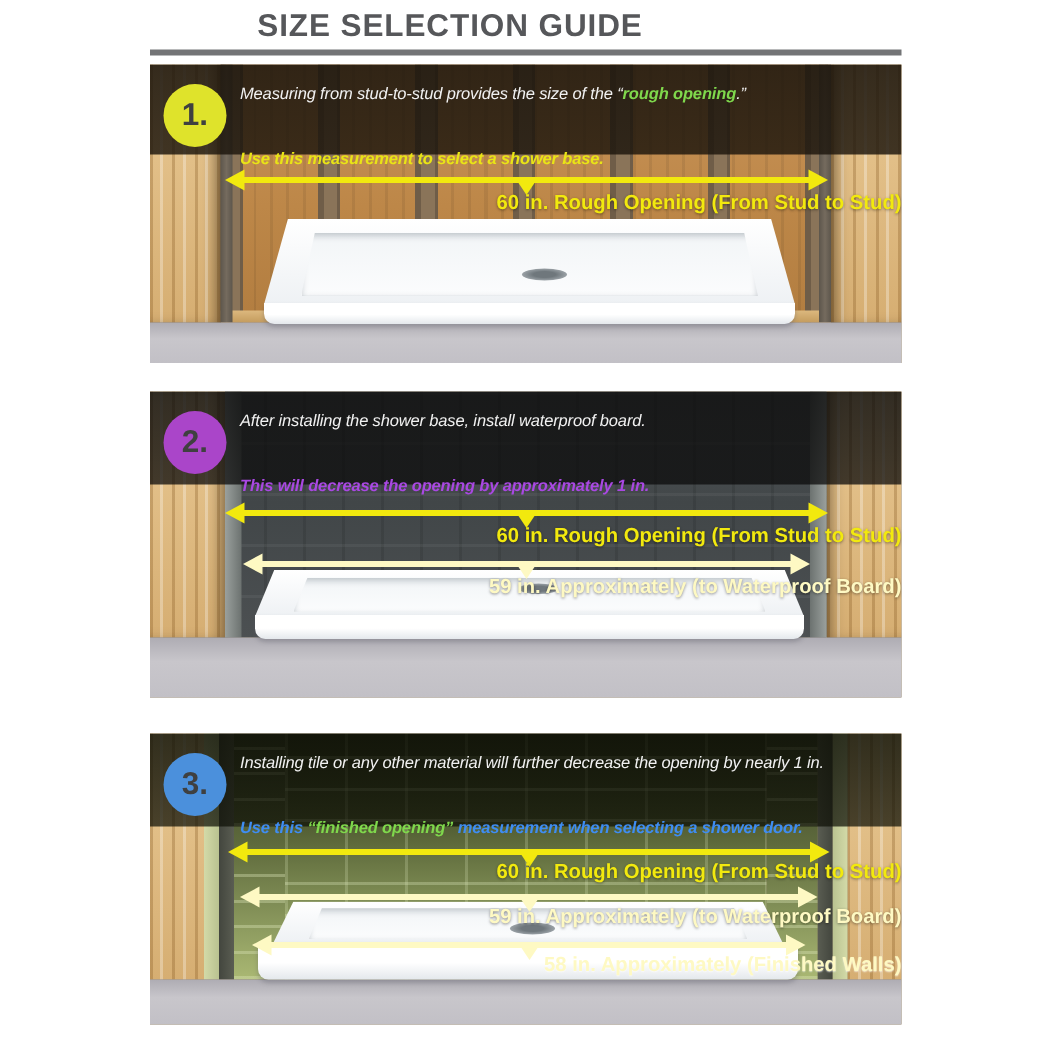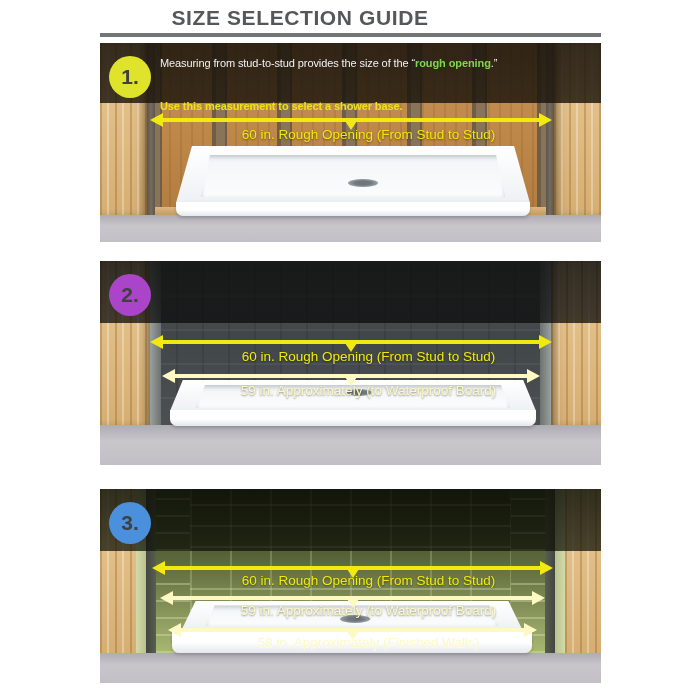--- a/index.html
+++ b/index.html
@@ -94,39 +94,39 @@
   .hdr.h1{height:60px;background:linear-gradient(180deg,rgba(28,21,12,.88),rgba(28,21,12,.82));}
   .hdr.h2{height:62px;background:linear-gradient(180deg,rgba(10,10,10,.82),rgba(10,10,10,.74));}
   .hdr.h3{height:62px;background:linear-gradient(180deg,rgba(14,16,6,.84),rgba(14,16,6,.72));}
 
   .badge{left:9px;top:13px;width:42px;height:42px;border-radius:50%;
          display:flex;align-items:center;justify-content:center;
          font-size:21px;font-weight:bold;color:#3f4040;}
   .badge.b1{background:#dfe32b;} .badge.b2{background:#aa45c9;} .badge.b3{background:#4b90dc;}
 
   .step-text{left:60px;top:13px;right:4px;font-size:11px;line-height:15px;
-             letter-spacing:-.1px;color:#f1f1f1;white-space:nowrap;}
+             letter-spacing:-.1px;color:#f1f1f1;white-space:nowrap;font-style:italic;}
   .hl{color:#7fd84c;font-weight:bold;}
   .line2{font-weight:bold;margin-top:28px;}
   .p1 .line2{color:#e9e416;}
   .p2 .line2{color:#a948e2;}
   .p3 .line2{color:#3f8df2;}
 
   
   .arrow{position:absolute;height:14px;color:#f2e90e;}
   .arrow .line{position:absolute;left:9px;right:9px;top:5px;height:4px;background:currentColor;}
   .arrow .ah{position:absolute;top:0;width:0;height:0;border-top:7px solid transparent;border-bottom:7px solid transparent;}
   .arrow .ah.l{left:0;border-right:13px solid currentColor;}
   .arrow .ah.r{right:0;border-left:13px solid currentColor;}
   .arrow .tick{position:absolute;left:50%;top:8px;margin-left:-6px;width:0;height:0;
                border-left:6px solid transparent;border-right:6px solid transparent;
                border-top:9px solid currentColor;}
   .c-yellow{color:#f2e90e;} .c-purple{color:#fef9c3;} .c-blue{color:#fef9c3;}
-  .m-label{position:absolute;left:0;width:100%;text-align:center;font-size:13.5px;font-weight:normal;
-           text-shadow:0 1px 2px rgba(0,0,0,.45);padding-left:18px;}
+  .m-label{position:absolute;left:0;width:100%;text-align:right;font-size:13.5px;font-weight:bold;
+           text-shadow:0 1px 2px rgba(0,0,0,.45);}
   .m-label.on-white{text-shadow:0 1px 1px rgba(255,255,255,.6);}
 
   .a-p1-y{left:50px;top:70px;width:402px;} .l-p1-y{top:84px;}
   .a-p2-y{left:50px;top:74px;width:402px;} .l-p2-y{top:88px;}
   .a-p2-p{left:62px;top:108px;width:378px;} .l-p2-p{top:122px;}
   .a-p3-y{left:52px;top:72px;width:401px;} .l-p3-y{top:84px;}
   .a-p3-p{left:60px;top:102px;width:385px;} .l-p3-p{top:114px;}
   .a-p3-b{left:68px;top:134px;width:369px;} .l-p3-b{top:146px;}
 
   .disclaimer{position:absolute;left:0;top:165px;width:100%;text-align:center;
@@ -178,20 +178,24 @@
     <div class="abs p2-edge-r"></div>
     <div class="abs floor f2"></div>
     <div class="abs base-top p2-base-top">
       <div class="recess"></div>
     </div>
     <div class="abs drain p2-drain"></div>
     <div class="abs base-apron p2-base-apron"></div>
     <div class="abs hdr h2"></div>
     <div class="abs badge b2">
       <span>2.</span>
+    </div>
+    <div class="abs step-text">
+      <div class="line1"><span>After installing the shower base, install waterproof board.</span></div>
+      <div class="line2"><span>This will decrease the opening by approximately 1 in.</span></div>
     </div>
     <div class="arrow c-yellow a-p2-y">
       <i class="ah l"></i>
         <i class="line"></i>
         <i class="ah r"></i>
         <i class="tick"></i>
     </div>
     <div class="m-label c-yellow l-p2-y">60 in. Rough Opening (From Stud to Stud)</div>
     <div class="arrow c-purple a-p2-p">
       <i class="ah l"></i>
@@ -215,20 +219,24 @@
     <div class="abs floor f3"></div>
     <div class="abs base-top p3-base-top">
       <div class="recess"></div>
     </div>
     <div class="abs drain p3-drain"></div>
     <div class="abs base-apron p3-base-apron"></div>
     <div class="abs hdr h3"></div>
     <div class="abs badge b3">
       <span>3.</span>
     </div>
+    <div class="abs step-text">
+      <div class="line1"><span>Installing tile or any other material will further decrease the opening by nearly 1 in.</span></div>
+      <div class="line2"><span>Use this </span><span class="hl">“finished opening”</span><span> measurement when selecting a shower door.</span></div>
+    </div>
     <div class="arrow c-yellow a-p3-y">
       <i class="ah l"></i>
         <i class="line"></i>
         <i class="ah r"></i>
         <i class="tick"></i>
     </div>
     <div class="m-label c-yellow l-p3-y">60 in. Rough Opening (From Stud to Stud)</div>
     <div class="arrow c-purple a-p3-p">
       <i class="ah l"></i>
         <i class="line"></i>

